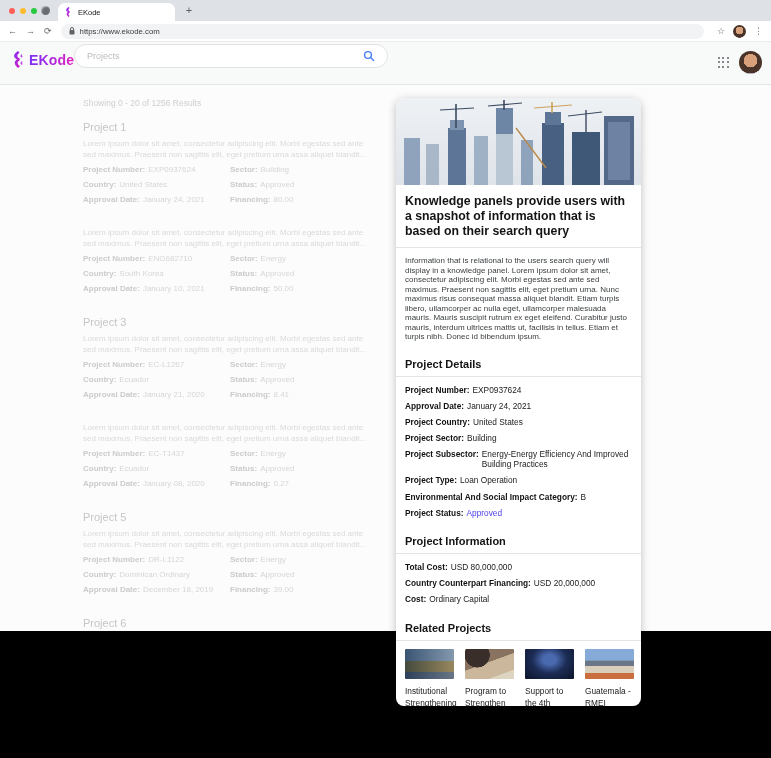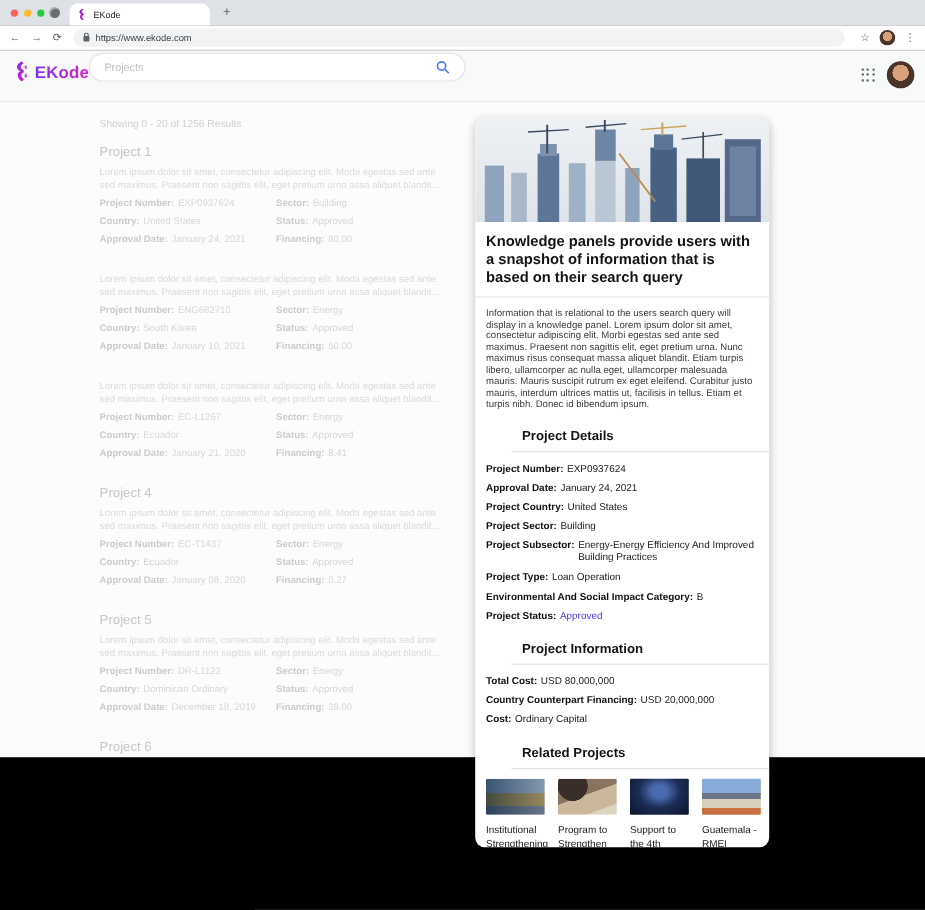--- a/index.html
+++ b/index.html
@@ -61,21 +61,21 @@
   
   .kp { position:absolute; left:396px; top:98px; width:245px; height:608px; background:#fff;
     border-radius:8px; box-shadow:0 2px 8px rgba(0,0,0,.25); overflow:hidden; }
   .kp-img { width:245px; height:87px; display:block; }
   .kp-title { padding:9px 9px 8px; font-size:12.3px; line-height:15px; font-weight:bold; color:#141414;
     border-bottom:1px solid #e4e4e4; }
   .kp-desc { padding:8px 9px 9px; font-size:8px; line-height:9.5px; color:#3c4043;
     border-bottom:0; }
   .kp-sec { padding:0 0 2px; }
   .kp-sec-h { padding:7px 9px 6px; font-size:11px; font-weight:bold; color:#141414;
-    border-bottom:1px solid #e4e4e4;margin-left:30px; }
+    border-bottom:1px solid #e4e4e4; }
   .kp-rows { padding:8px 9px 2px; }
   .kp-row { display:flex; font-size:8.3px; line-height:10px; color:#202124; margin-bottom:6.2px; }
   .kp-row b { white-space:nowrap; margin-right:3px; color:#111; }
   .kp-row .val { flex:1; }
   .kp-link { color:#4a3ee8; }
   .related { display:flex; gap:11px; padding:8px 9px 0; }
   .rel-card { width:49px; }
   .thumb { width:49px; height:30px; border-radius:1px; margin-bottom:6px; }
   .thumb1 { background:linear-gradient(180deg,#aebfce 0 40%,#c9a96e 41% 75%,#8a93a0 76%),
     linear-gradient(90deg,#55708e,#c2cdd8); background-blend-mode:multiply; }
@@ -191,33 +191,33 @@
           <span><b class="rl">Project Number:</b><span class="rv">ENG682710</span></span>
           <span><b class="rl">Sector:</b><span class="rv">Energy</span></span>
           <span><b class="rl">Country:</b><span class="rv">South Korea</span></span>
           <span><b class="rl">Status:</b><span class="rv">Approved</span></span>
           <span><b class="rl">Approval Date:</b><span class="rv">January 10, 2021</span></span>
           <span><b class="rl">Financing:</b><span class="rv">50.00</span></span>
         </div>
       </div>
 
       <div class="result">
+        <div class="result-title">Project 3</div>
         <div class="result-desc">Lorem ipsum dolor sit amet, consectetur adipiscing elit. Morbi egestas sed ante sed maximus. Praesent non sagittis elit, eget pretium urna assa aliquet blandit...</div>
         <div class="result-grid">
           <span><b class="rl">Project Number:</b><span class="rv">EC-L1267</span></span>
           <span><b class="rl">Sector:</b><span class="rv">Energy</span></span>
           <span><b class="rl">Country:</b><span class="rv">Ecuador</span></span>
           <span><b class="rl">Status:</b><span class="rv">Approved</span></span>
           <span><b class="rl">Approval Date:</b><span class="rv">January 21, 2020</span></span>
           <span><b class="rl">Financing:</b><span class="rv">8.41</span></span>
         </div>
       </div>
 
       <div class="result">
-        <div class="result-title">Project 4</div>
         <div class="result-desc">Lorem ipsum dolor sit amet, consectetur adipiscing elit. Morbi egestas sed ante sed maximus. Praesent non sagittis elit, eget pretium urna assa aliquet blandit...</div>
         <div class="result-grid">
           <span><b class="rl">Project Number:</b><span class="rv">EC-T1437</span></span>
           <span><b class="rl">Sector:</b><span class="rv">Energy</span></span>
           <span><b class="rl">Country:</b><span class="rv">Ecuador</span></span>
           <span><b class="rl">Status:</b><span class="rv">Approved</span></span>
           <span><b class="rl">Approval Date:</b><span class="rv">January 08, 2020</span></span>
           <span><b class="rl">Financing:</b><span class="rv">0.27</span></span>
         </div>
       </div>

